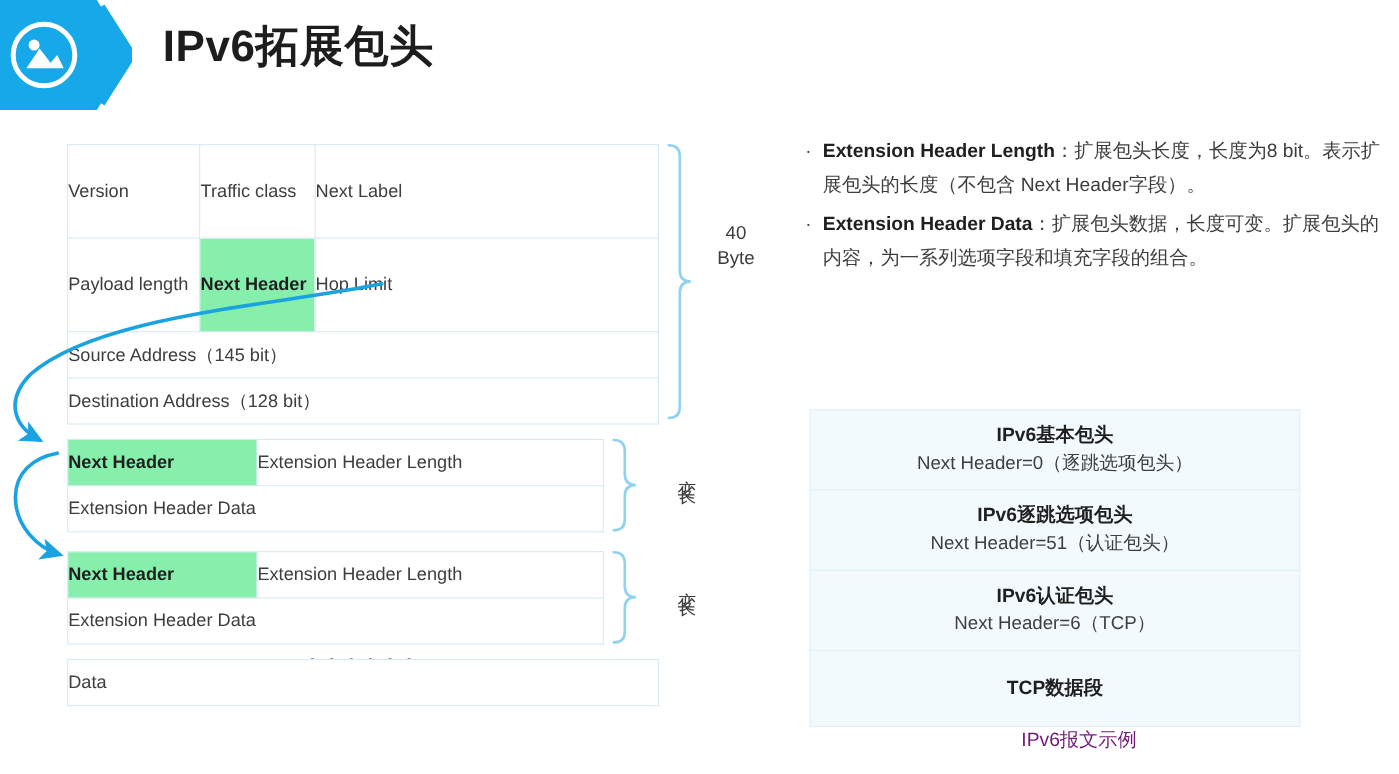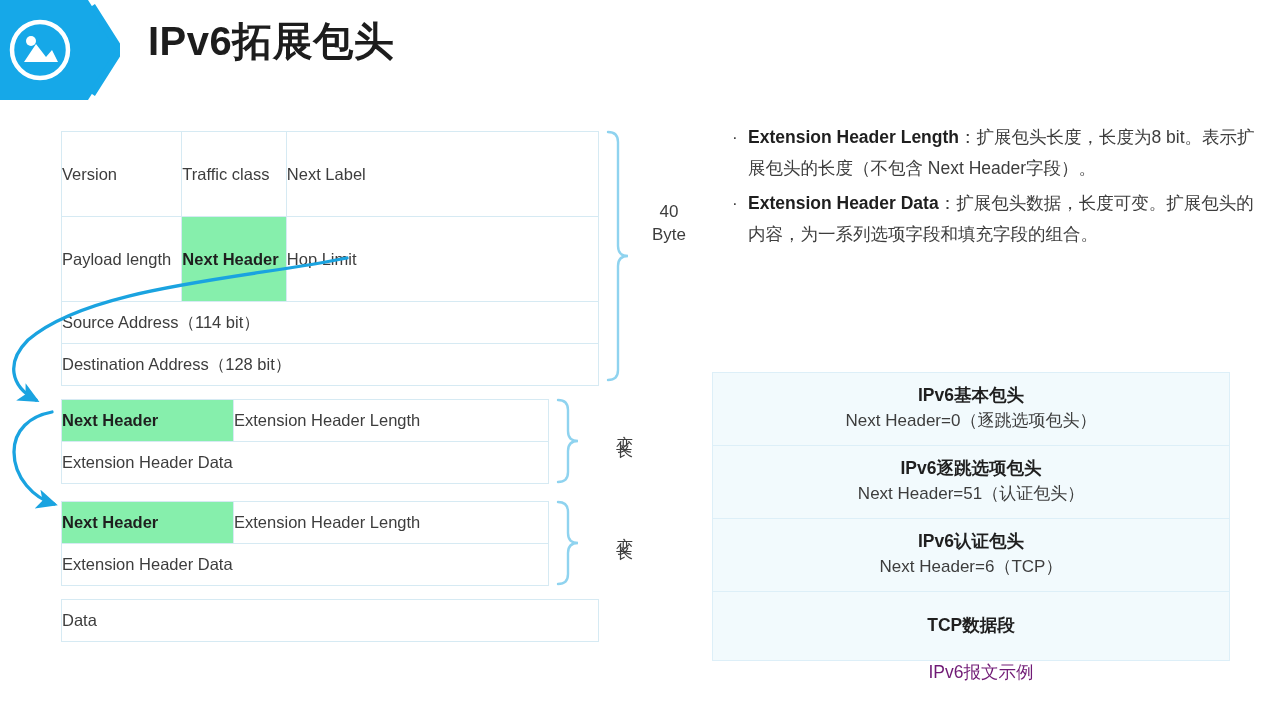--- a/index.html
+++ b/index.html
@@ -57,21 +57,21 @@
   #bullet-list{position:absolute;left:28px;top:22px;width:532px;}
   .bullet-item{
     position:relative;padding-left:20px;margin-bottom:4px;
     font-size:17.5px;line-height:31px;color:#3d3d3d;
   }
   .bullet-item .dot{
     position:absolute;left:4px;top:0;font-size:17px;line-height:31px;color:#3d3d3d;
   }
   .bullet-item b{color:#1f1f1f;font-weight:bold;}
 
-  #example-table{position:absolute;left:12px;top:272px;width:518px;}
+  #example-table{position:absolute;left:36px;top:272px;width:446px;}
   .ex-row{
     border:1px solid #ddeff8;
     background:#f2fafd;
     text-align:center;
     padding:9px 4px 11px 4px;
   }
   .ex-row + .ex-row{border-top:none;}
   .ex-title{font-size:17.5px;font-weight:bold;color:#1f1f1f;line-height:26px;}
   .ex-sub{font-size:17px;color:#3d3d3d;line-height:26px;}
   .ex-row.single{padding:20px 4px 22px 4px;}
@@ -108,21 +108,21 @@
       <td style="width:120px;height:84px">Version</td>
       <td style="width:104px;height:84px">Traffic class</td>
       <td style="width:314px;height:84px">Next Label</td>
     </tr>
     <tr>
       <td style="height:84px">Payload length</td>
       <td class="hl" style="height:84px">Next Header</td>
       <td style="height:84px">Hop Limit</td>
     </tr>
     <tr>
-      <td colspan="3" style="height:41px">Source Address（114 bit）</td>
+      <td colspan="3" style="height:41px">Source Address（145 bit）</td>
     </tr>
     <tr>
       <td colspan="3" style="height:41px">Destination Address（128 bit）</td>
     </tr>
   </tbody>
     </table>
 
   <svg class="brace" style="left:604px;top:28px;" width="26" height="256">
     <path d="M4,4 Q14,4 14,14 L14,118 Q14,128 24,128 Q14,128 14,138 L14,242 Q14,252 4,252" fill="none" stroke="#8fd3ef" stroke-width="2.4" stroke-linecap="round"></path>
   </svg>

